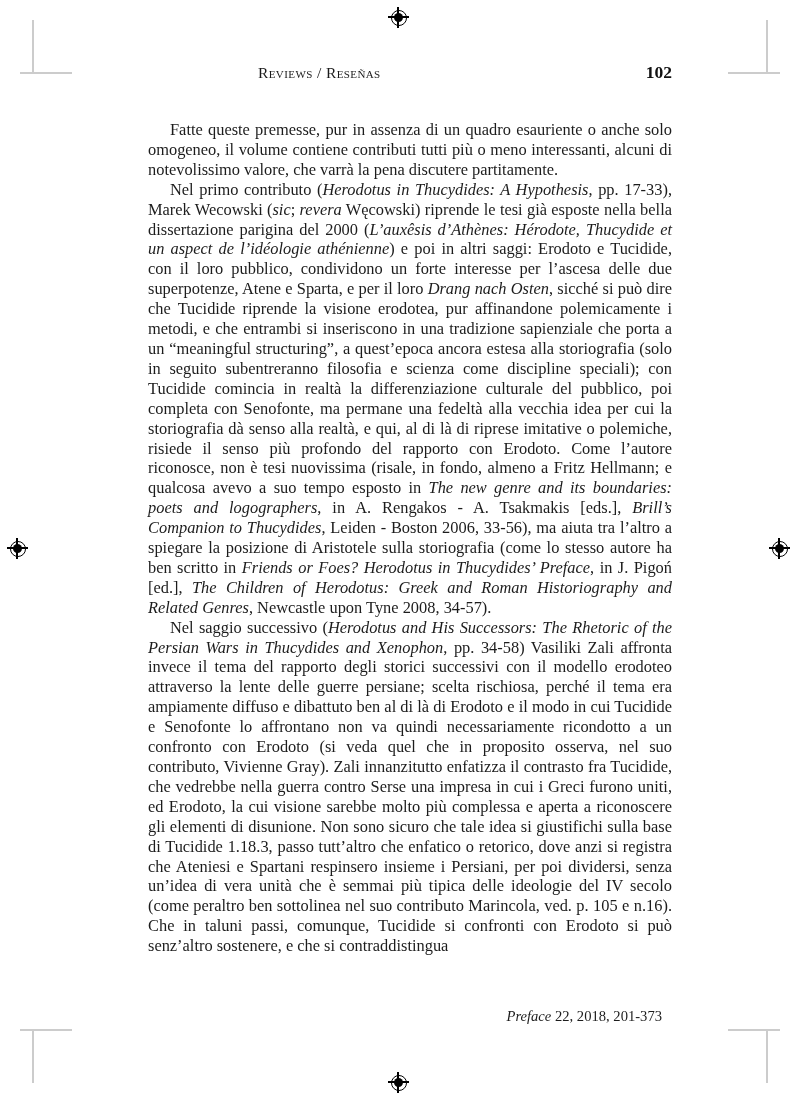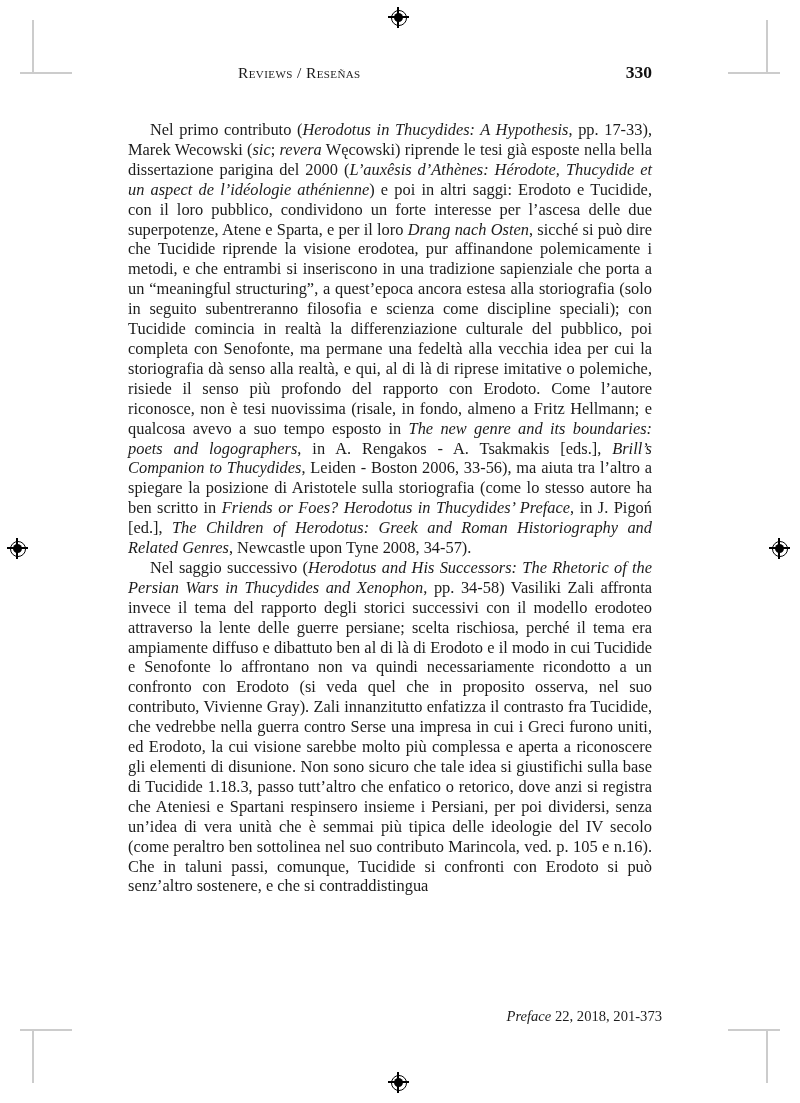--- a/index.html
+++ b/index.html
@@ -85,21 +85,21 @@
     background: #000;
   }
   #reg-top    { left: 389px; top: 8px; }
   #reg-bottom { left: 389px; top: 1073px; }
   #reg-left   { left: 8px;   top: 539px; }
   #reg-right  { left: 770px; top: 539px; }
 
   
   #page-content {
     position: absolute;
-    left: 128px;
+    left: 148px;
     top: 62px;
     width: 524px;
     font-family: Liberation Serif, serif;
   }
 
   #running-head {
     display: flex;
     align-items: baseline;
     justify-content: space-between;
     margin-bottom: 36px;
@@ -189,24 +189,25 @@
   <div class="cross-h"></div>
   <div class="cross-v"></div>
   <div class="ring"></div>
   <div class="dot"></div>
 </div>
 
 <div id="page-content">
 
   <div id="running-head">
     <div class="rh-title">Reviews / Reseñas</div>
-    <div class="rh-folio">330</div>
+    <div class="rh-folio">102</div>
   </div>
 
   <div id="body-text">
+    <p>Fatte queste premesse, pur in assenza di un quadro esauriente o anche solo omogeneo, il volume contiene contributi tutti più o meno interessanti, alcuni di notevolissimo valore, che varrà la pena discutere partitamente.</p>
     <p>Nel primo contributo (<i>Herodotus in Thucydides: A Hypothesis</i>, pp. 17-33), Marek Wecowski (<i>sic</i>; <i>revera</i> Węcowski) riprende le tesi già esposte nella bella dissertazione parigina del 2000 (<i>L’auxêsis d’Athènes: Hérodote, Thucydide et un aspect de l’idéologie athénienne</i>) e poi in altri saggi: Erodoto e Tucidide, con il loro pubblico, condividono un forte interesse per l’ascesa delle due superpotenze, Atene e Sparta, e per il loro <i>Drang nach Osten</i>, sicché si può dire che Tucidide riprende la visione erodotea, pur affinandone polemicamente i metodi, e che entrambi si inseriscono in una tradizione sapienziale che porta a un “meaningful structuring”, a quest’epoca ancora estesa alla storiografia (solo in seguito subentreranno filosofia e scienza come discipline speciali); con Tucidide comincia in realtà la differenziazione culturale del pubblico, poi completa con Senofonte, ma permane una fedeltà alla vecchia idea per cui la storiografia dà senso alla realtà, e qui, al di là di riprese imitative o polemiche, risiede il senso più profondo del rapporto con Erodoto. Come l’autore riconosce, non è tesi nuovissima (risale, in fondo, almeno a Fritz Hellmann; e qualcosa avevo a suo tempo esposto in <i>The new genre and its boundaries: poets and logographers</i>, in A. Rengakos - A. Tsakmakis [eds.], <i>Brill’s Companion to Thucydides</i>, Leiden - Boston 2006, 33-56), ma aiuta tra l’altro a spiegare la posizione di Aristotele sulla storiografia (come lo stesso autore ha ben scritto in <i>Friends or Foes? Herodotus in Thucydides’ Preface</i>, in J. Pigoń [ed.], <i>The Children of Herodotus: Greek and Roman Historiography and Related Genres</i>, Newcastle upon Tyne 2008, 34-57).</p>
     <p>Nel saggio successivo (<i>Herodotus and His Successors: The Rhetoric of the Persian Wars in Thucydides and Xenophon</i>, pp. 34-58) Vasiliki Zali affronta invece il tema del rapporto degli storici successivi con il modello erodoteo attraverso la lente delle guerre persiane; scelta rischiosa, perché il tema era ampiamente diffuso e dibattuto ben al di là di Erodoto e il modo in cui Tucidide e Senofonte lo affrontano non va quindi necessariamente ricondotto a un confronto con Erodoto (si veda quel che in proposito osserva, nel suo contributo, Vivienne Gray). Zali innanzitutto enfatizza il contrasto fra Tucidide, che vedrebbe nella guerra contro Serse una impresa in cui i Greci furono uniti, ed Erodoto, la cui visione sarebbe molto più complessa e aperta a riconoscere gli elementi di disunione. Non sono sicuro che tale idea si giustifichi sulla base di Tucidide 1.18.3, passo tutt’altro che enfatico o retorico, dove anzi si registra che Ateniesi e Spartani respinsero insieme i Persiani, per poi dividersi, senza un’idea di vera unità che è semmai più tipica delle ideologie del IV secolo (come peraltro ben sottolinea nel suo contributo Marincola, ved. p. 105 e n.16). Che in taluni passi, comunque, Tucidide si confronti con Erodoto si può senz’altro sostenere, e che si contraddistingua</p>
   </div>
 
 </div>
 
 <div id="colophon">
   <span class="journal">Preface</span><span> 22, 2018, 201-373</span>
 </div>
 

